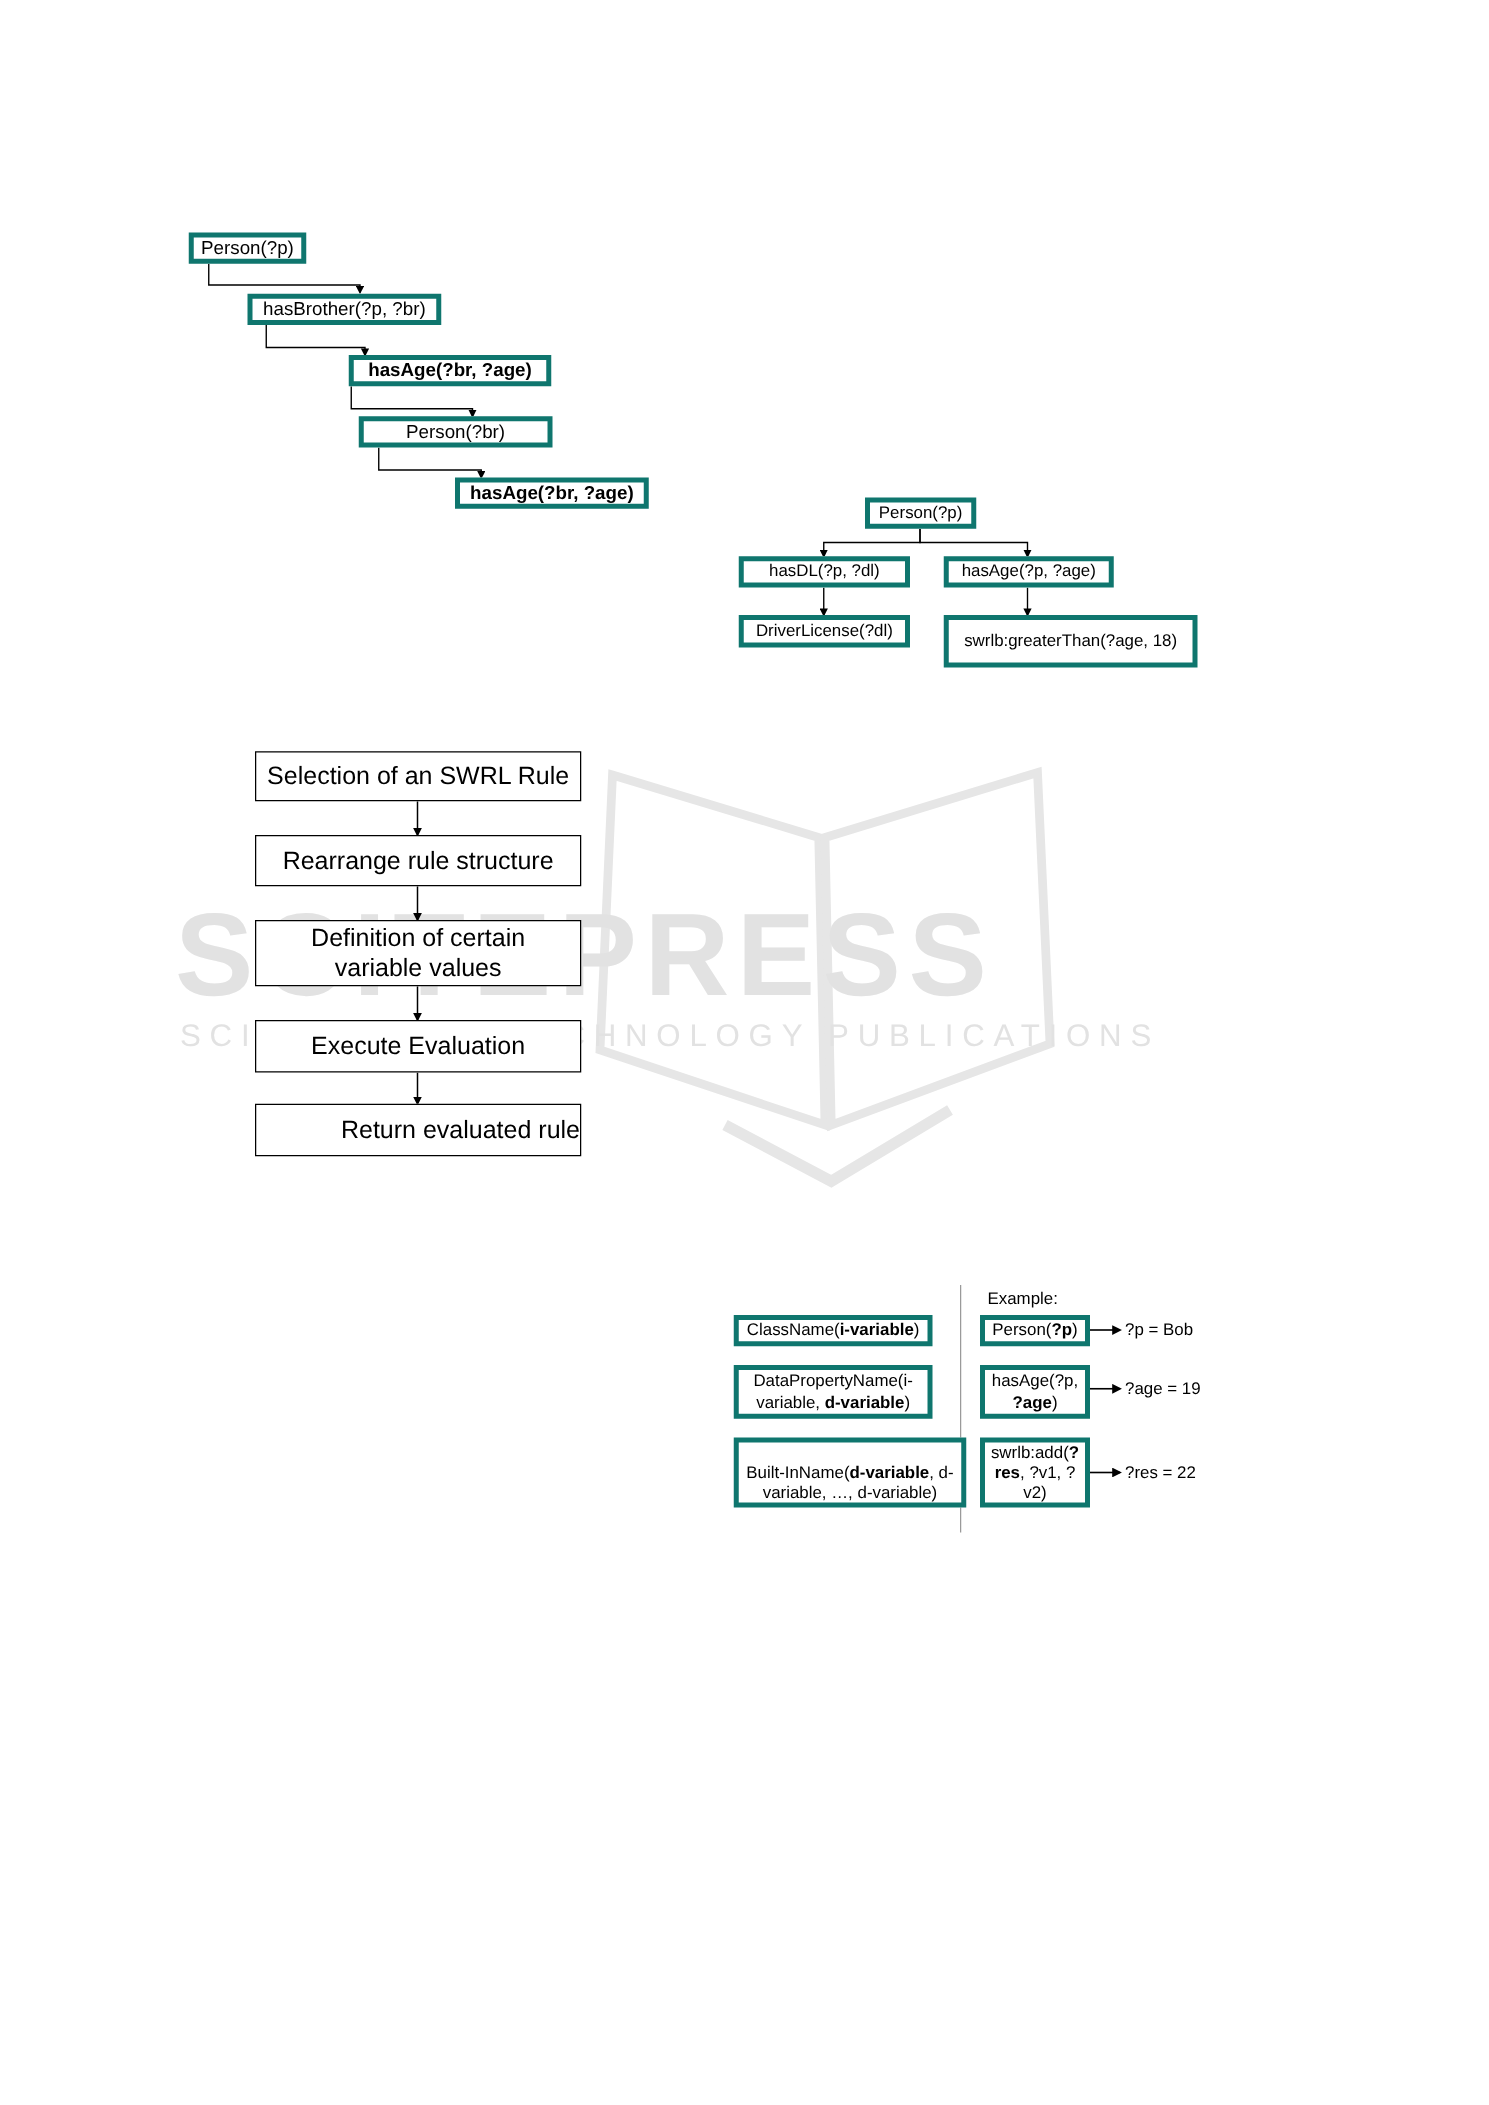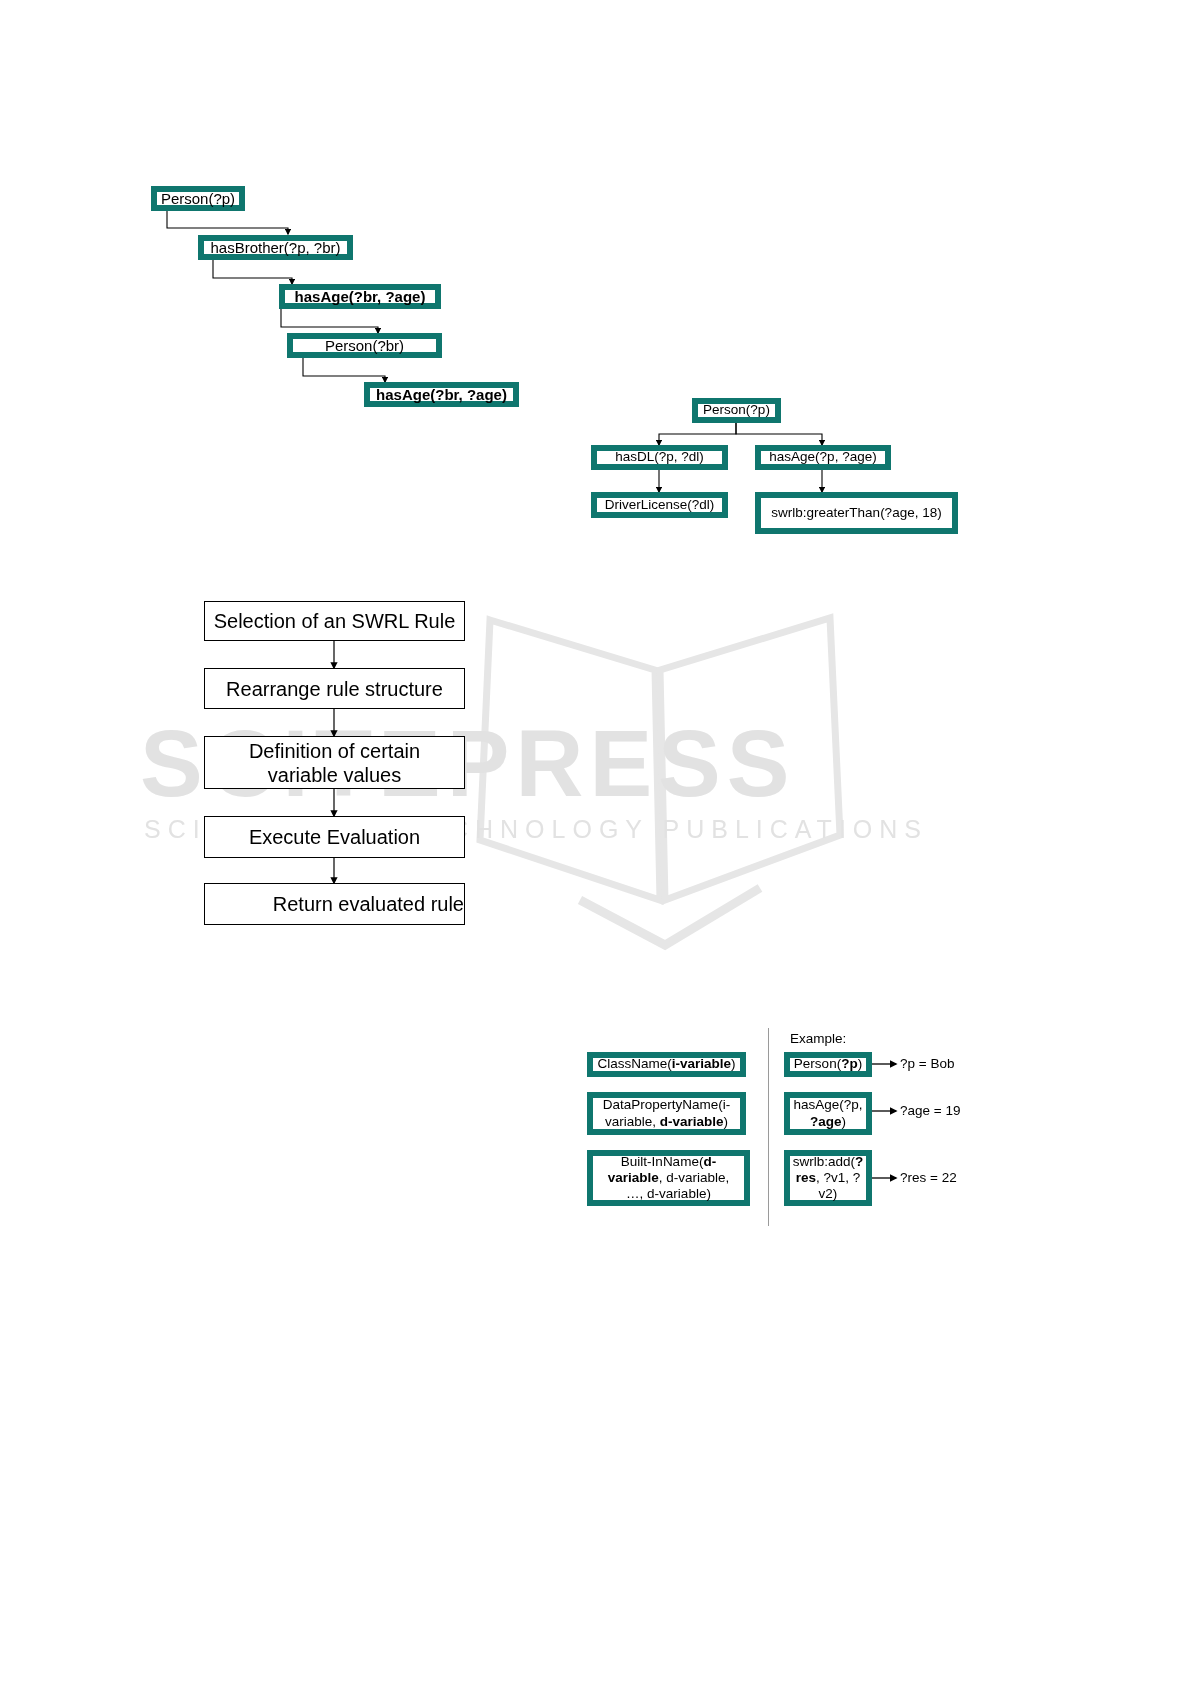--- a/index.html
+++ b/index.html
@@ -56,21 +56,21 @@
     position: absolute;
     left: 330px;
     top: 0px;
     width: 420px;
     height: 360px;
   }
   
   .node {
     position: absolute;
     box-sizing: border-box;
-    border: 6px solid #0f766e;
+    border: 4px solid #0f766e;
     background: #ffffff;
     display: flex;
     align-items: center;
     justify-content: center;
     text-align: center;
     font-size: 15px;
     line-height: 1.2;
     z-index: 2;
   }
   .node.bold { font-weight: bold; }
@@ -201,21 +201,21 @@
       <span>ClassName(</span><b>i-variable</b><span>)</span>
     </span>
   </div>
 
   <div class="node small" style="left:587px; top:1092px; width:159px; height:43px; padding:0 6px;">
     <span>
       <span>DataPropertyName(i-variable, </span><b>d-variable</b><span>)</span>
     </span>
   </div>
 
-  <div class="node small" style="left:587px; top:1150px; width:163px; height:56px; padding:0 6px;">
+  <div class="node small" style="left:587px; top:1150px; width:186px; height:56px; padding:0 6px;align-items:flex-end;">
     <span>
       <span>Built-InName(</span><b>d-variable</b><span>, d-variable, …, d-variable)</span>
     </span>
   </div>
 
   <div class="node small" style="left:784px; top:1052px; width:88px; height:25px;">
     <span>
       <span>Person(</span><b>?p</b><span>)</span>
     </span>
   </div>

